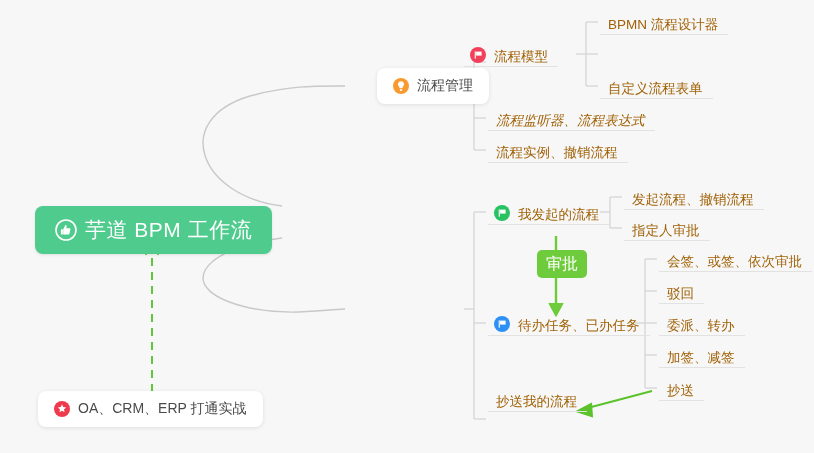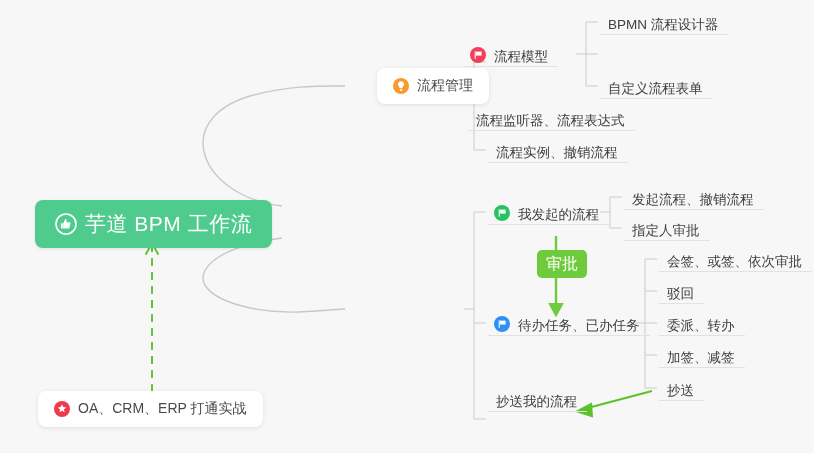--- a/index.html
+++ b/index.html
@@ -65,21 +65,21 @@
 
   
   .leaf {
     height: 26px;
     padding: 0 10px 0 8px;
     border-bottom: 1px solid #e2e2e2;
     align-items: flex-end;
     padding-bottom: 3px;
   }
   .leaf .label {
-    color: #404040;
+    color: #a16207;
     font-size: 13.5px;
     line-height: 1;
   }
   .leaf.with-icon {
     padding-left: 6px;
   }
 
   
   .tag {
     background: #6ecb3b;
@@ -156,21 +156,21 @@
       <path d="M 556 278 V 310" fill="none" stroke="#6ecb3b" stroke-width="2.4"></path>
       <path d="M 549 303 L 556 316 L 563 303" fill="#6ecb3b" stroke="#6ecb3b" stroke-width="1.5" stroke-linejoin="round"></path>
     </g>
 
     <g>
       <path d="M 652 391 L 580 410" fill="none" stroke="#5cc22c" stroke-width="2"></path>
       <path d="M 592 403 L 576 411.5 L 593 417" fill="#5cc22c" stroke="#5cc22c" stroke-width="1.2" stroke-linejoin="round"></path>
     </g>
   </svg>
 
-  <div class="node root" style="left:35px; top:200px;">
+  <div class="node root" style="left:35px; top:206px;">
     <span class="icon md">
       <svg viewBox="0 0 22 22" width="22" height="22" xmlns="http://www.w3.org/2000/svg">
         <circle cx="11" cy="11" r="10" fill="none" stroke="#ffffff" stroke-width="1.6"></circle>
         <path d="M8.2 10.2 L10.2 6.4 C10.5 5.8 11.4 5.9 11.5 6.6 L11.5 9.3 L14.4 9.3 C15.1 9.3 15.6 9.9 15.4 10.6 L14.5 14.4 C14.4 15 13.9 15.4 13.3 15.4 L8.2 15.4 Z" fill="#ffffff"></path>
         <rect x="5.9" y="10.2" width="2.0" height="5.2" rx="0.5" fill="#ffffff"></rect>
       </svg>
     </span>
     <span class="label">芋道 BPM 工作流</span>
   </div>
 
@@ -207,21 +207,21 @@
     <span class="label">流程模型</span>
   </div>
 
   <div class="node leaf" style="left:600px; top:9px;">
     <span class="label">BPMN 流程设计器</span>
   </div>
   <div class="node leaf" style="left:600px; top:73px;">
     <span class="label">自定义流程表单</span>
   </div>
 
-  <div class="node leaf" style="left:468px; top:105px;">
+  <div class="node leaf" style="left:488px; top:105px;font-style:italic;">
     <span class="label">流程监听器、流程表达式</span>
   </div>
   <div class="node leaf" style="left:488px; top:137px;">
     <span class="label">流程实例、撤销流程</span>
   </div>
 
 
   <div class="node leaf with-icon" style="left:488px; top:199px;">
     <span class="icon sm">
       <svg viewBox="0 0 16 16" width="16" height="16" xmlns="http://www.w3.org/2000/svg">

